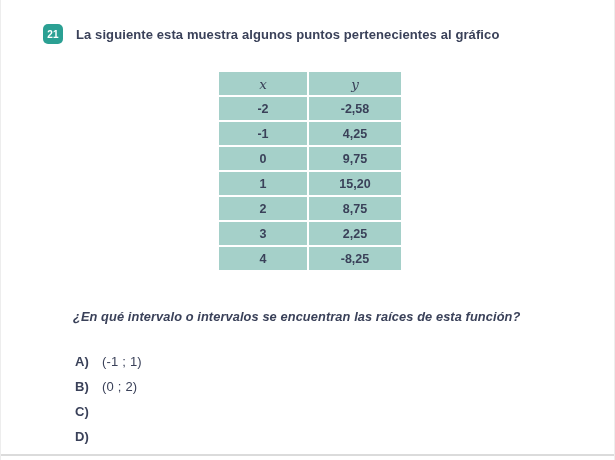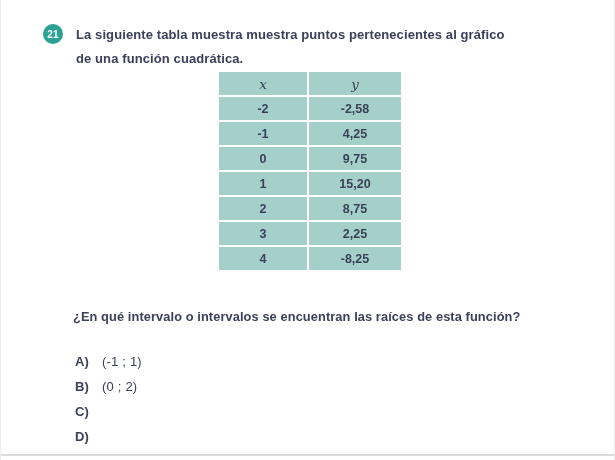--- a/index.html
+++ b/index.html
@@ -5,56 +5,55 @@
   * { margin:0; padding:0; box-sizing:border-box; }
   html,body { width:615px; height:460px; background:#fff; }
   body { font-family:"Liberation Sans", sans-serif; color:var(--ink,#3A4159); }
   .page {
     position:relative; width:615px; height:460px; background:#fff; overflow:hidden;
     border-left:1px solid #ededed; border-right:1px solid #ededed;
   }
   .q-header { position:absolute; top:23px; left:42px; display:flex; gap:13px; }
   .badge {
     width:20px; height:20px; flex:0 0 20px; margin-top:1px;
-    background:var(--accent,#2BA093); color:#fff; border-radius:10px;
+    background:var(--accent,#2BA093); color:#fff; border-radius:5px;
     display:flex; align-items:center; justify-content:center;
     font-size:10px; font-weight:bold; letter-spacing:.2px;
   }
   .q-text { font-size:13px; font-weight:bold; line-height:24px; letter-spacing:.1px; }
 
   table.data-table {
     position:absolute; top:70px; left:216px;
     border-collapse:separate; border-spacing:2px;
   }
   .data-table th, .data-table td {
     background:var(--cell,#A5D0C9); text-align:center; vertical-align:middle;
     height:23px; font-size:12.5px; font-weight:bold; color:var(--ink,#3A4159);
   }
   .data-table th { width:88px; font-family:"DejaVu Serif", serif; font-style:italic; font-weight:normal; font-size:13.5px; }
   .data-table th:last-child, .data-table td:last-child { width:92px; }
 
-  .prompt { position:absolute; top:309px; left:72px; font-size:12.8px; font-weight:bold; letter-spacing:.1px; }
+  .prompt { position:absolute; top:309px; left:72px; font-size:12.8px; font-weight:bold; letter-spacing:.1px;font-style:italic; }
 
   .options { position:absolute; top:349px; left:74px; }
   .option { display:flex; gap:9px; height:25px; align-items:center; font-size:13px; }
   .opt-label { font-weight:bold; min-width:18px; }
   .opt-text { letter-spacing:.2px; }
 
   .bottom-line { position:absolute; left:0; right:0; bottom:4px; height:2px; background:#dbdbdb; }
 </style>
 </head>
 <body>
 
 <div class="page">
 
   <div class="q-header">
     <div class="badge">21</div>
     <div class="q-text">
-      <div>La siguiente tabla muestra muestra puntos pertenecientes al gráfico</div>
-      <div>de una función cuadrática.</div>
+      <div>La siguiente esta muestra algunos puntos pertenecientes al gráfico</div>
     </div>
   </div>
 
   <table class="data-table">
     <thead>
       <tr>
         <th>x</th>
         <th>y</th>
       </tr>
     </thead>

